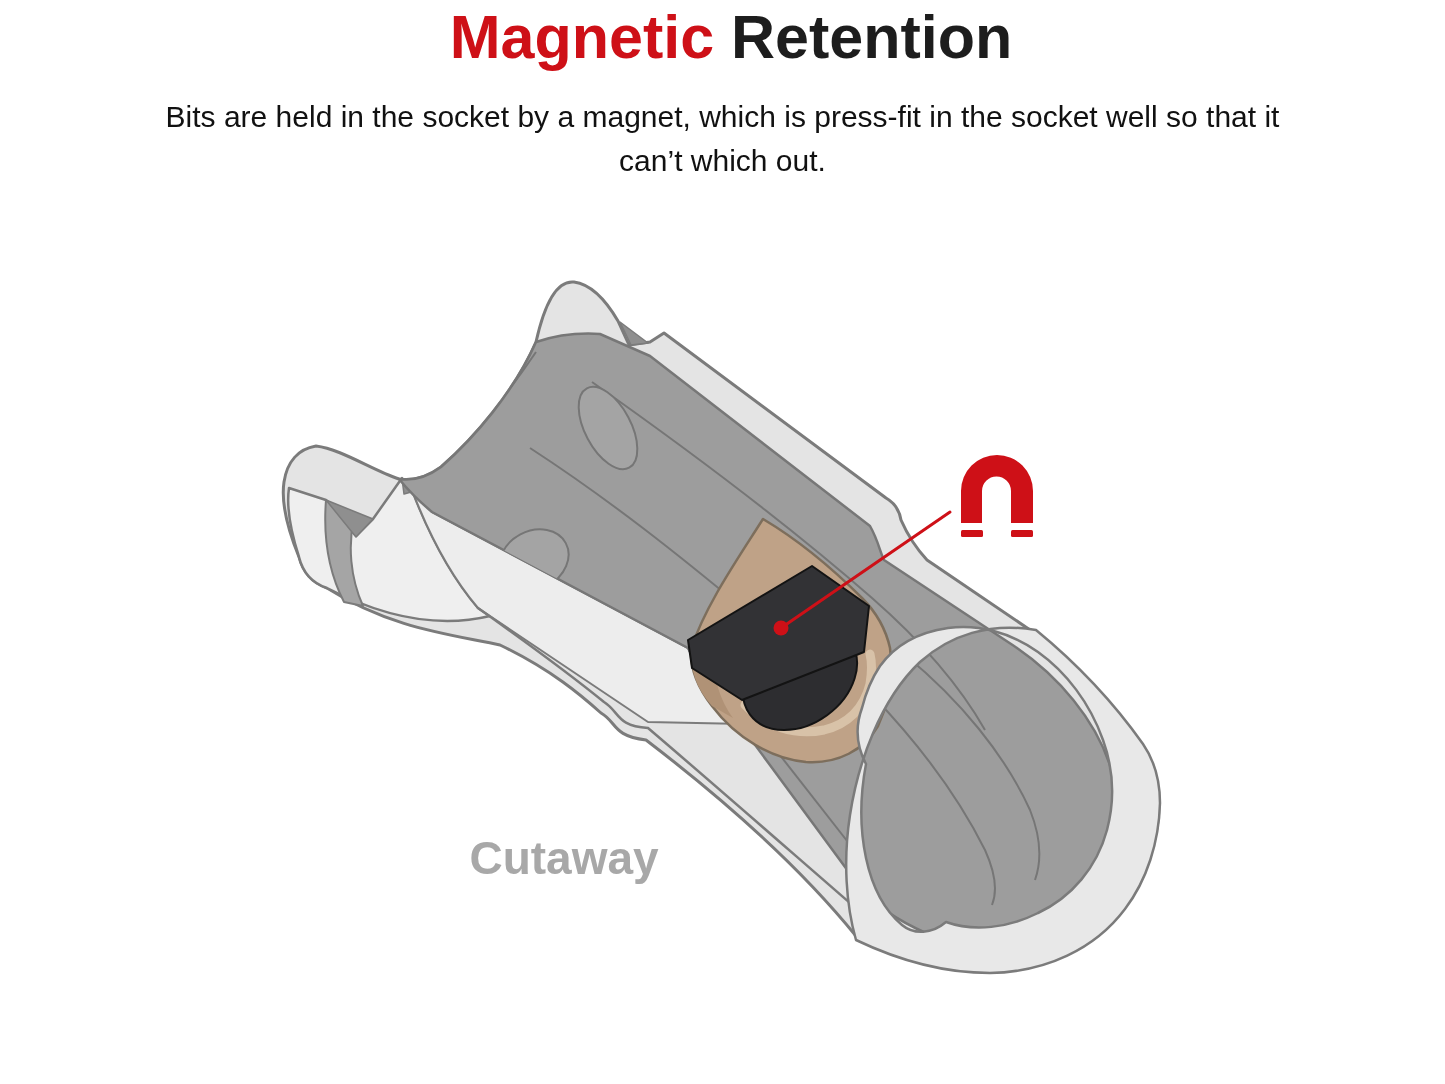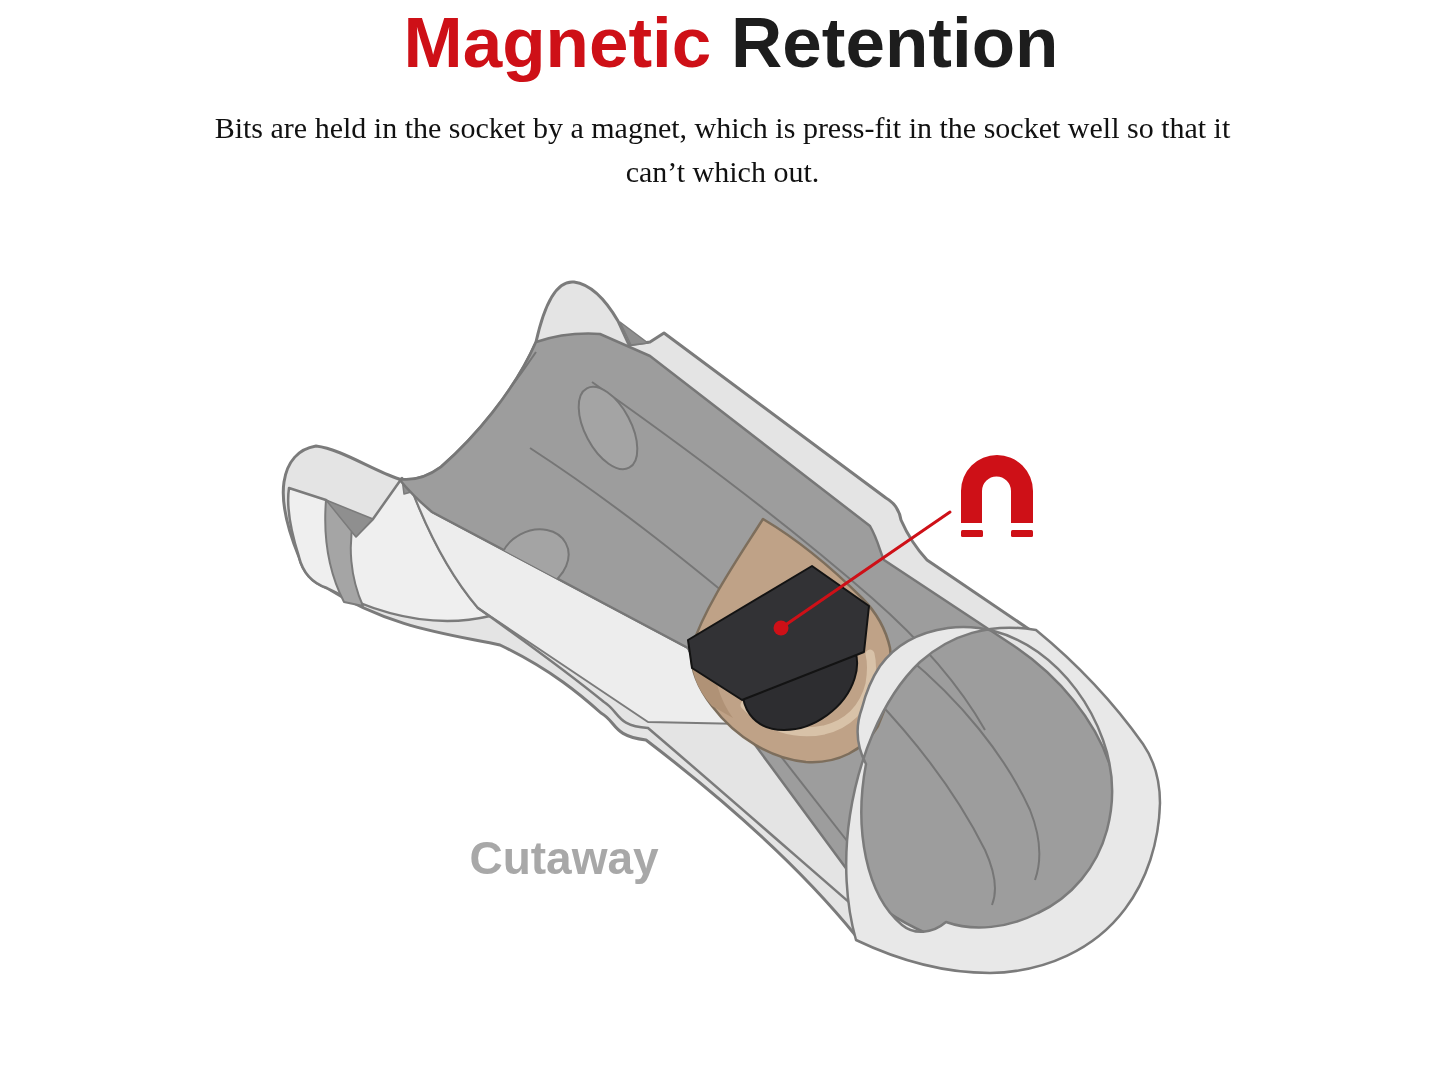--- a/index.html
+++ b/index.html
@@ -6,35 +6,34 @@
   .page{
     position:relative;
     width:1445px;height:1084px;
     background:#ffffff;
     overflow:hidden;
     font-family:"Liberation Sans", sans-serif;
   }
   .header{position:absolute;top:0;left:0;width:100%;text-align:center;}
   .page-title{
     margin:4px 0 0 0;
-    font-size:71px;
+    font-size:61px;
     font-weight:bold;
     letter-spacing:0px;
     color:#1d1d1d;
     line-height:1.1;
     padding-left:17px;
   }
   .page-title .hl{color:#ce1017;}
   .subtitle{
     margin:24px auto 10px auto;
     font-size:30px;
     line-height:44px;
     color:#111111;
     font-weight:normal;
-    font-family:Liberation Serif, serif;
   }
   .diagram-svg{position:absolute;top:0;left:0;}
   .cutaway-label{
     font-family:"Liberation Sans", sans-serif;
     font-weight:bold;
     font-size:46px;
     fill:#a8a8a8;
   }
 </style>
 </head>

